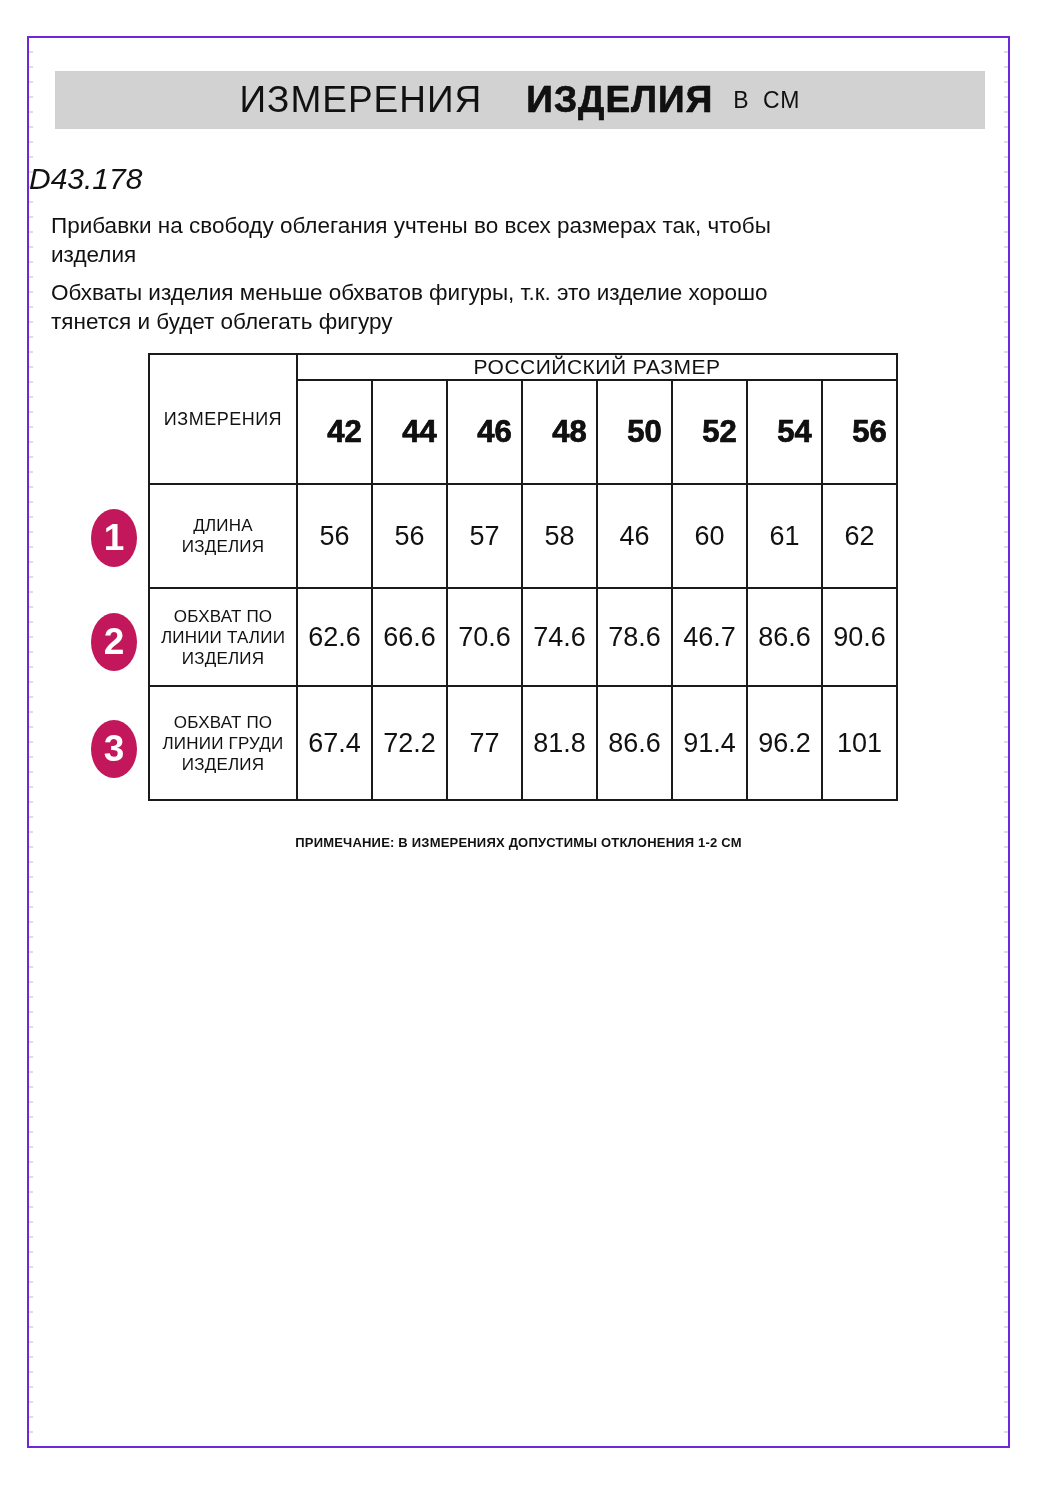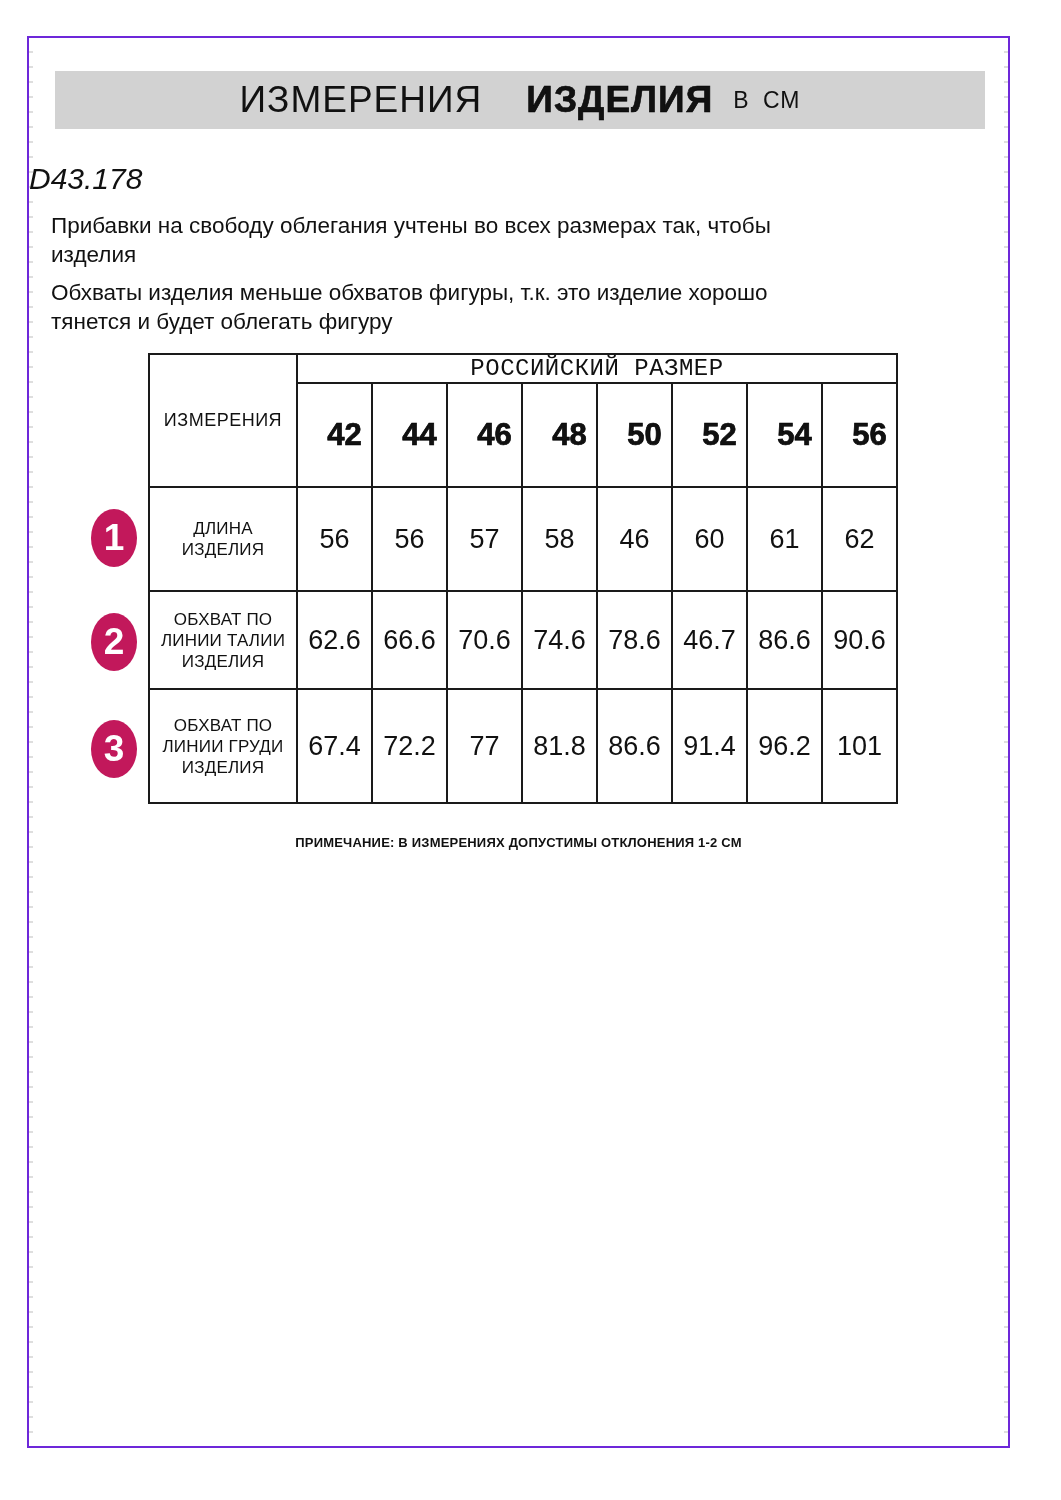--- a/index.html
+++ b/index.html
@@ -33,21 +33,21 @@
   }
   .intro{position:absolute;left:0;top:173px;width:100%;padding-left:22px;}
   .intro .line{font-size:22.5px;line-height:29px;}
   .intro .p2{margin-top:9px;}
 
   .table-wrap{position:absolute;left:119px;top:315px;}
   table{border-collapse:collapse;table-layout:fixed;}
   td{border:2px solid #1a1a1a;text-align:center;vertical-align:middle;padding:0;background:#fff;}
   col.c0{width:148px;}
   col.cs{width:75px;}
-  td.group{height:22px;font-size:24px;letter-spacing:0.5px;font-family:Liberation Mono, monospace;}
+  td.group{height:22px;font-size:21px;letter-spacing:0.5px;}
   tr.sizes td{height:102px;font-size:31px;font-weight:700;padding-left:20px;-webkit-text-stroke:0.7px #000;}
   td.corner{font-size:18px;letter-spacing:0.5px;}
   tr.r0 td{height:102px;}
   tr.r1 td{height:96px;}
   tr.r2 td{height:112px;}
   td.rlabel{font-size:17px;line-height:21px;letter-spacing:0.2px;}
   td.rlabel span{display:block;}
   td.val{font-size:27px;}
 
   .marker{

